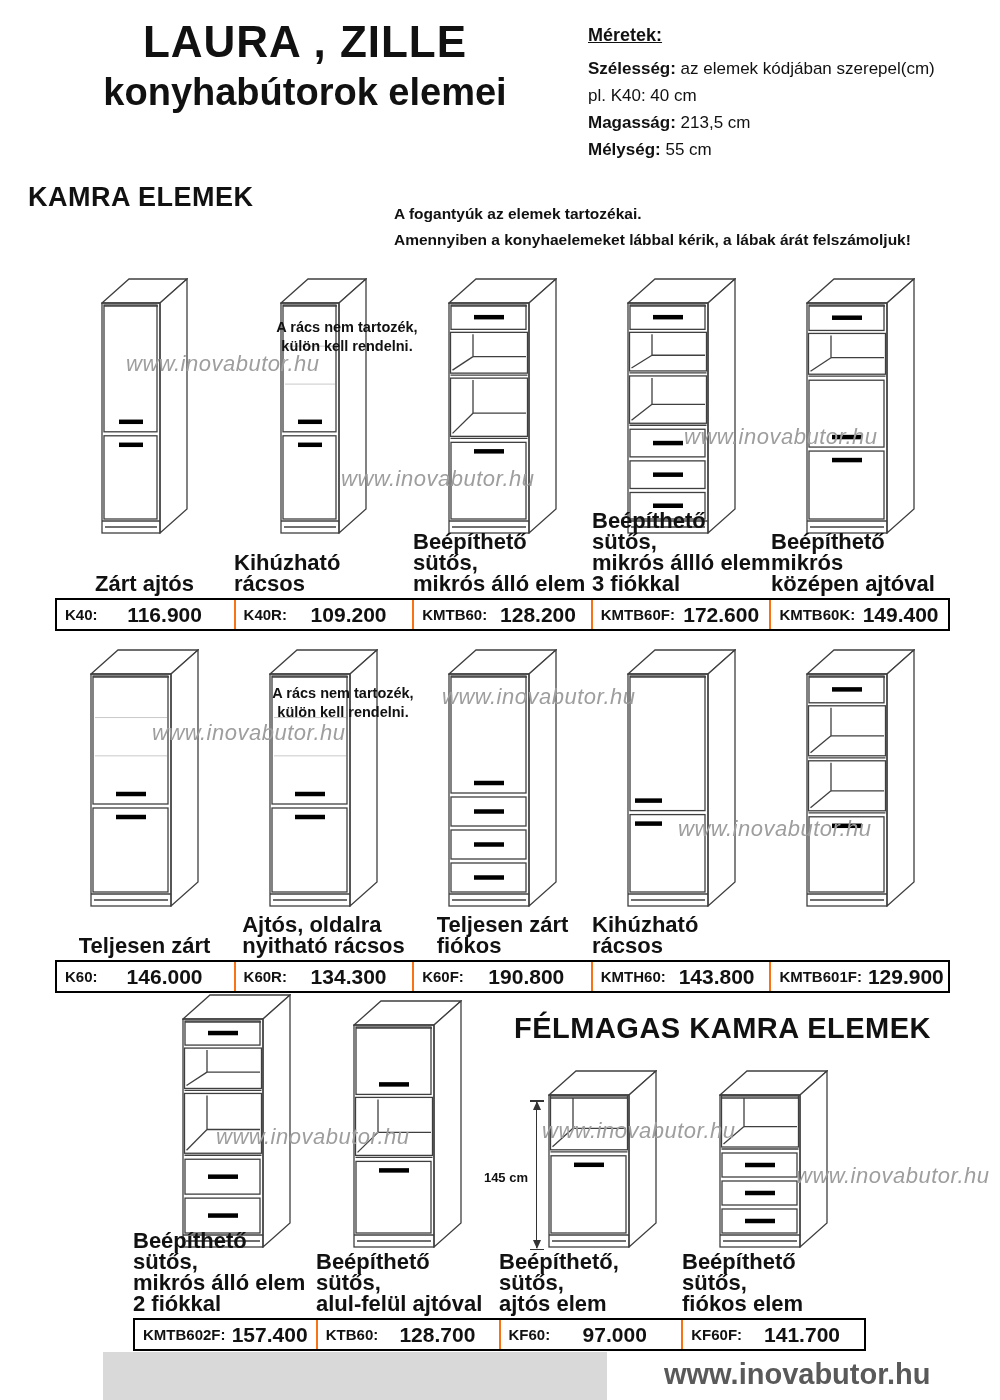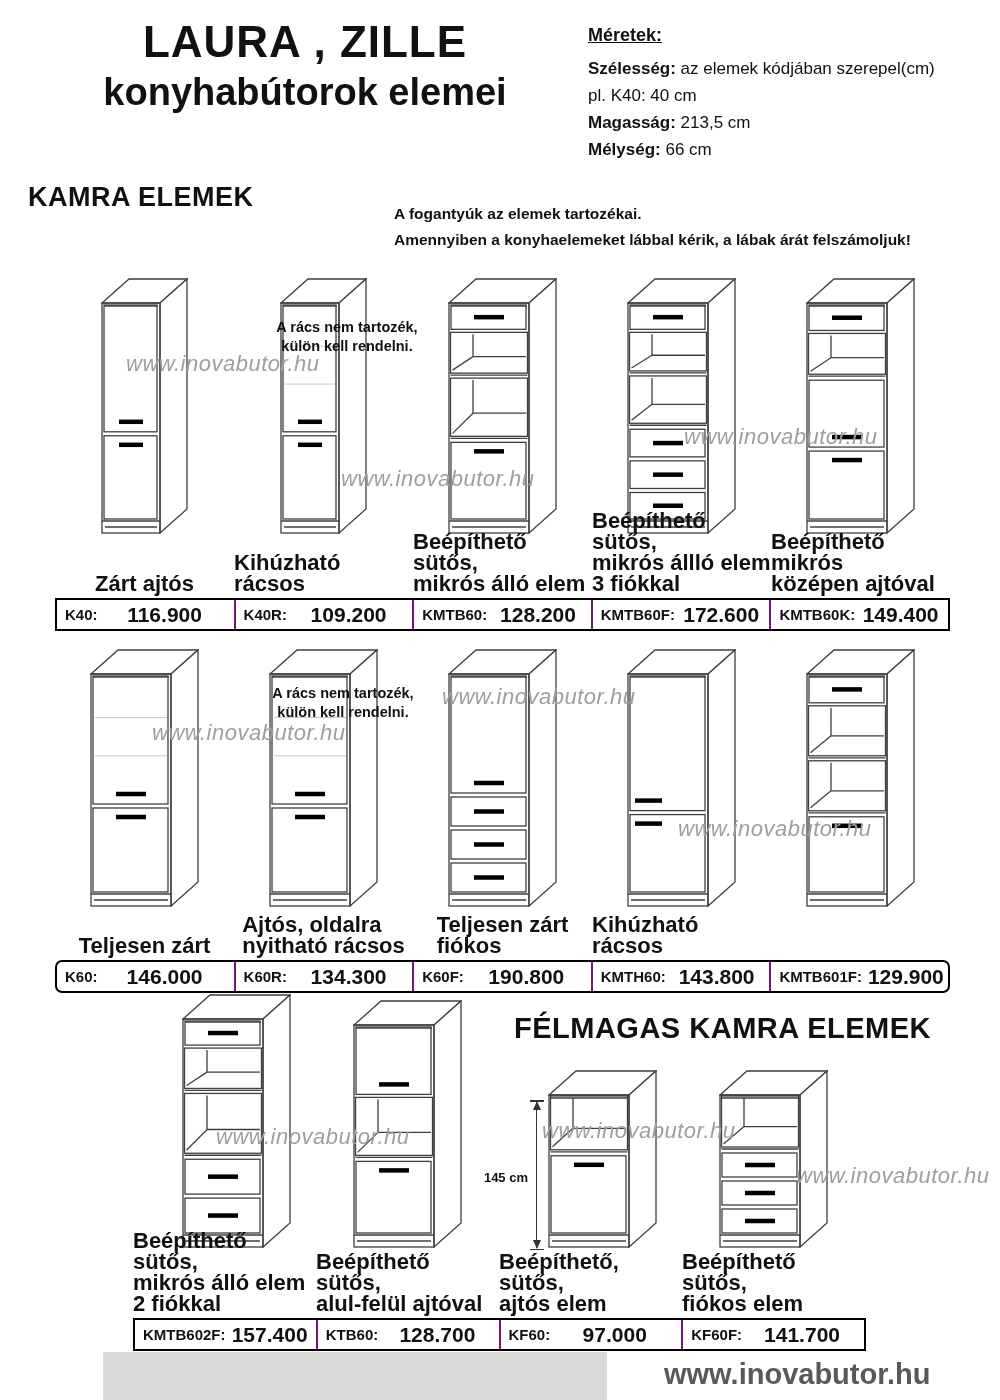--- a/index.html
+++ b/index.html
@@ -37,23 +37,23 @@
   .row2.lblrow{left:55px;top:898px;width:895px;height:58px;}
   .row3.lblrow{left:133px;top:1248px;width:733px;height:66px;}
   .lblrow .lcell{display:flex;align-items:flex-end;justify-content:center;text-align:left;
                  font-weight:bold;font-size:22px;line-height:21px;white-space:pre-line;}
   .row1.lblrow .lcell,.row2.lblrow .lcell{width:179px;}
   .row3.lblrow .lcell{width:183px;}
 
   
   .ptable{display:flex;border:2px solid #000;background:#fff;}
   .row1.ptable{left:55px;top:598px;width:891px;height:29px;}
-  .row2.ptable{left:55px;top:960px;width:891px;height:29px;border-radius:7px;}
+  .row2.ptable{left:55px;top:960px;width:891px;height:29px;}
   .row3.ptable{left:133px;top:1318px;width:729px;height:29px;}
-  .pcell{flex:1;display:flex;align-items:center;padding:0 8px;border-left:2px solid #701a75;min-width:0;}
+  .pcell{flex:1;display:flex;align-items:center;padding:0 8px;border-left:2px solid #f97316;min-width:0;}
   .pcell:first-child{border-left:none;}
   .pcode{font-weight:bold;font-size:15px;white-space:nowrap;}
   .pprice{font-weight:bold;font-size:21px;margin:0 auto;padding-left:6px;white-space:nowrap;}
 
   
   .rack-note{width:176px;text-align:center;font-weight:bold;font-size:14.5px;line-height:19px;}
   .rack1{left:259px;top:318px;}
   .rack2{left:255px;top:684px;}
 
   
@@ -83,21 +83,21 @@
   <div class="abs title">
     <div class="t2">LAURA , ZILLE</div>
     <div class="t3">konyhabútorok elemei</div>
   </div>
 
   <div class="abs dims">
     <div class="dh">Méretek:</div>
     <div><b>Szélesség:</b><span> az elemek kódjában szerepel(cm)</span></div>
     <div>pl. K40: 40 cm</div>
     <div><b>Magasság:</b><span> 213,5 cm</span></div>
-    <div><b>Mélység:</b><span> 66 cm</span></div>
+    <div><b>Mélység:</b><span> 55 cm</span></div>
   </div>
 
   <div class="abs sec-heading kamra-h">KAMRA ELEMEK</div>
   <div class="abs handle-note" style="top:231px;">Amennyiben a konyhaelemeket lábbal kérik, a lábak árát felszámoljuk!</div>
   <div class="abs handle-note" style="top:205px;">A fogantyúk az elemek tartozékai.</div>
 
   <div class="abs artrow row1">
     <div class="acell">
         <div class="cab-art">
           <svg width="87" height="256" viewBox="0 0 87 256" xmlns="http://www.w3.org/2000/svg">

